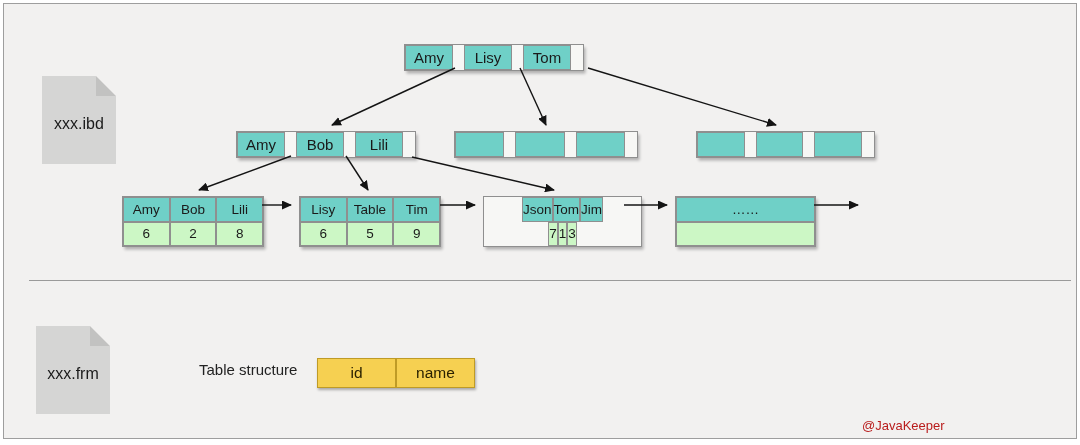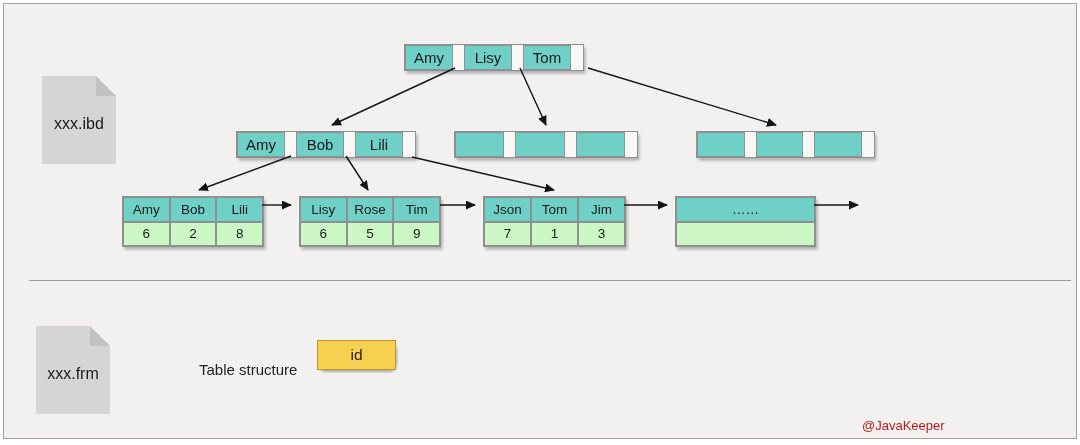--- a/index.html
+++ b/index.html
@@ -49,23 +49,22 @@
   .leaf .lk{background:var(--key-cell,#6fd0c7);}
   .leaf .lv{background:var(--value-cell,#ccf7c5);}
   
   .divider{
     position:absolute;left:25px;top:276px;width:1042px;height:0;
     border-top:1.5px solid #9a9a9a;
   }
   
   .ts-label{position:absolute;left:195px;top:357px;font-size:15px;color:#222;}
   .ts-row{
-    position:absolute;left:313px;top:336px;display:flex;
+    position:absolute;left:313px;top:354px;display:flex;
     box-shadow:1px 2px 2.5px rgba(0,0,0,.3);
-    border-radius:8px;
   }
   .ts-cell{
     width:79px;height:30px;box-sizing:border-box;
     background:var(--column-cell,#f6d051);border:1.5px solid var(--column-border,#bf9b26);
     display:flex;align-items:center;justify-content:center;font-size:15.5px;color:#2b2200;
   }
   
   .watermark{position:absolute;left:858px;top:414px;font-size:13px;color:#b91c1c;}
   
   svg.arrows{position:absolute;left:0;top:0;pointer-events:none;z-index:6;}
@@ -125,31 +124,31 @@
     <div class="lrow">
       <div class="lv">6</div>
       <div class="lv">2</div>
       <div class="lv">8</div>
     </div>
   </div>
 
   <div class="leaf" style="left:295px;top:192px;">
     <div class="lrow">
       <div class="lk">Lisy</div>
-      <div class="lk">Rose</div>
+      <div class="lk">Table</div>
       <div class="lk">Tim</div>
     </div>
     <div class="lrow">
       <div class="lv">6</div>
       <div class="lv">5</div>
       <div class="lv">9</div>
     </div>
   </div>
 
-  <div class="leaf" style="left:479px;top:192px;width:143px;">
+  <div class="leaf" style="left:479px;top:192px;width:159px;align-items:center;">
     <div class="lrow">
       <div class="lk">Json</div>
       <div class="lk">Tom</div>
       <div class="lk">Jim</div>
     </div>
     <div class="lrow">
       <div class="lv">7</div>
       <div class="lv">1</div>
       <div class="lv">3</div>
     </div>
@@ -167,20 +166,21 @@
   <div class="divider"></div>
 
   <div class="file-icon" style="left:32px;top:322px;">
     <i class="fold"></i>
     <span>xxx.frm</span>
   </div>
 
   <div class="ts-label">Table structure</div>
   <div class="ts-row">
     <div class="ts-cell">id</div>
+    <div class="ts-cell">name</div>
   </div>
 
   <div class="watermark">@JavaKeeper</div>
 </div>
 
 <svg class="arrows" width="1080" height="445" viewBox="0 0 1080 445">
   <defs>
     <marker id="ah" markerWidth="11" markerHeight="9" refX="9" refY="4.5" orient="auto" markerUnits="userSpaceOnUse">
       <path d="M0,0 L10,4.5 L0,9 z" fill="#141414"></path>
     </marker>

